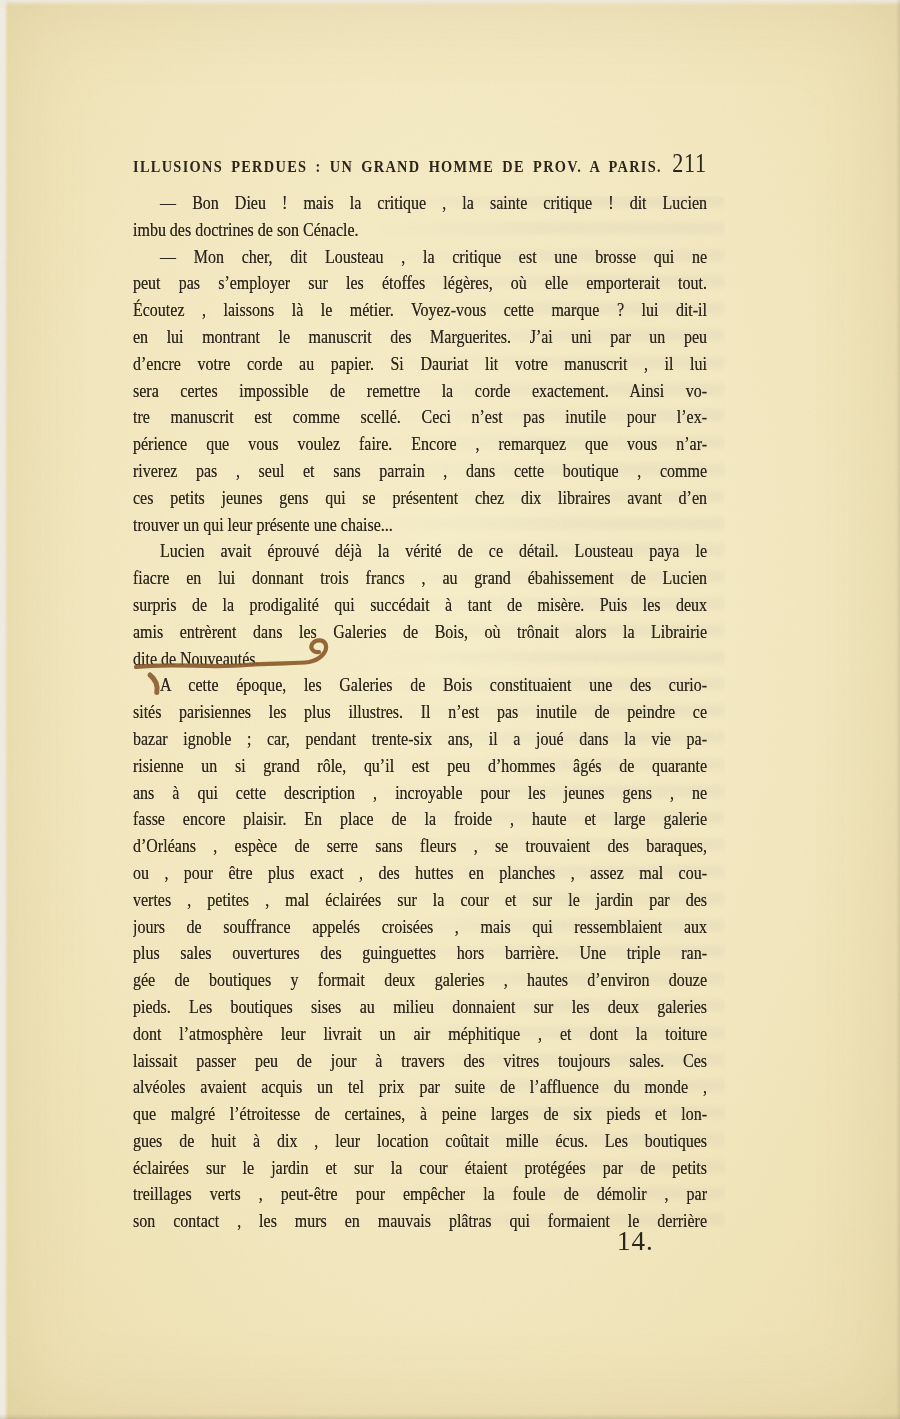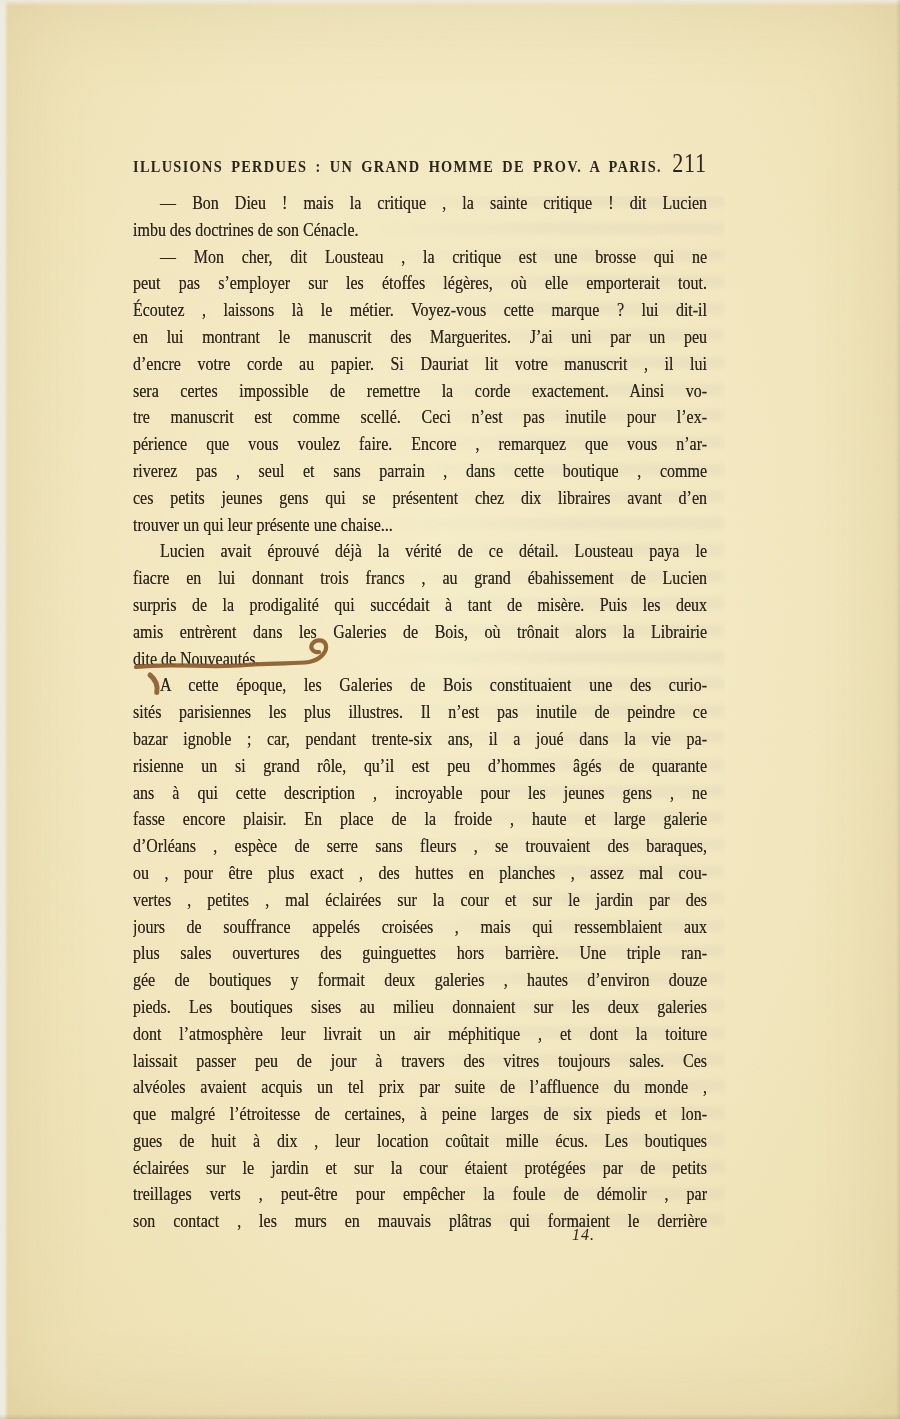--- a/index.html
+++ b/index.html
@@ -61,22 +61,22 @@
   }
   .line {
     height: 26.8px; line-height: 26.8px;
     text-align: justify; text-align-last: justify;
     overflow: hidden;
   }
   .line.left   { text-align-last: left; }
   .line.indent { padding-left: 33px; }
 
   .signature {
-    position: absolute; left: 572px; top: 1226px;
-    color: #2b241b; font-size: 16px; letter-spacing: 1px; font-style: italic;
+    position: absolute; left: 617px; top: 1226px;
+    color: #2b241b; font-size: 27px; letter-spacing: 1px;
   }
 
   .annotation { position: absolute; left: 128px; top: 634px; }
 
   .grain { position: absolute; inset: 0; pointer-events: none; opacity: 0.55; }
 </style>
 </head>
 <body>
 
 <div class="page">

